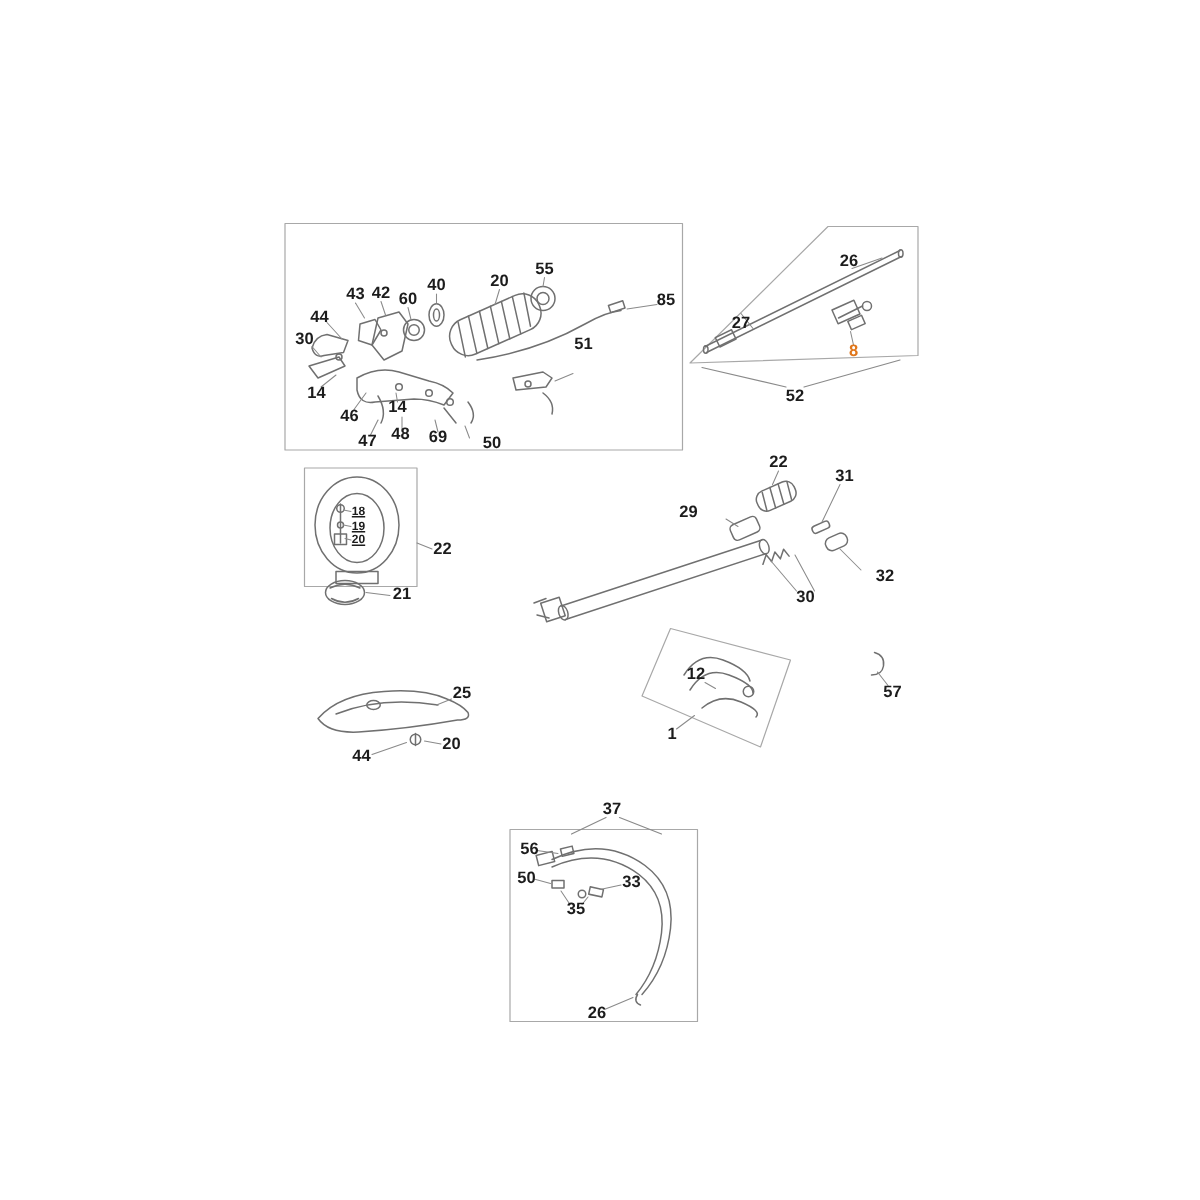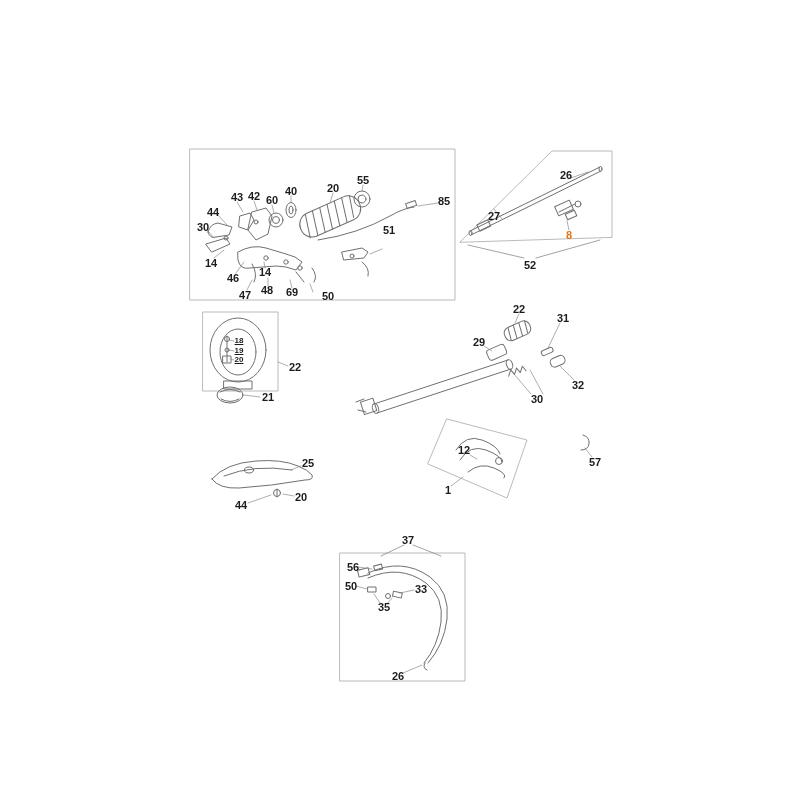--- a/index.html
+++ b/index.html
@@ -256,22 +256,22 @@
   <div class="lbl" style="left:566px;top:175px">26</div>
   <div class="lbl hl" style="left:569px;top:235px">8</div>
   <div class="lbl" style="left:530px;top:265px">52</div>
   <div class="lbl sm" style="left:239px;top:341px">18</div>
   <div class="lbl sm" style="left:239px;top:351px">19</div>
   <div class="lbl sm" style="left:239px;top:360px">20</div>
   <div class="lbl" style="left:295px;top:367px">22</div>
   <div class="lbl" style="left:268px;top:397px">21</div>
   <div class="lbl" style="left:519px;top:309px">22</div>
   <div class="lbl" style="left:563px;top:318px">31</div>
-  <div class="lbl" style="left:479px;top:342px">29</div>
-  <div class="lbl" style="left:578px;top:385px">32</div>
+  <div class="lbl" style="left:459px;top:342px">29</div>
+  <div class="lbl" style="left:590px;top:385px">32</div>
   <div class="lbl" style="left:537px;top:399px">30</div>
   <div class="lbl" style="left:464px;top:450px">12</div>
   <div class="lbl" style="left:448px;top:490px">1</div>
   <div class="lbl" style="left:595px;top:462px">57</div>
   <div class="lbl" style="left:308px;top:463px">25</div>
   <div class="lbl" style="left:241px;top:505px">44</div>
   <div class="lbl" style="left:301px;top:497px">20</div>
   <div class="lbl" style="left:408px;top:540px">37</div>
   <div class="lbl" style="left:353px;top:567px">56</div>
   <div class="lbl" style="left:351px;top:586px">50</div>

